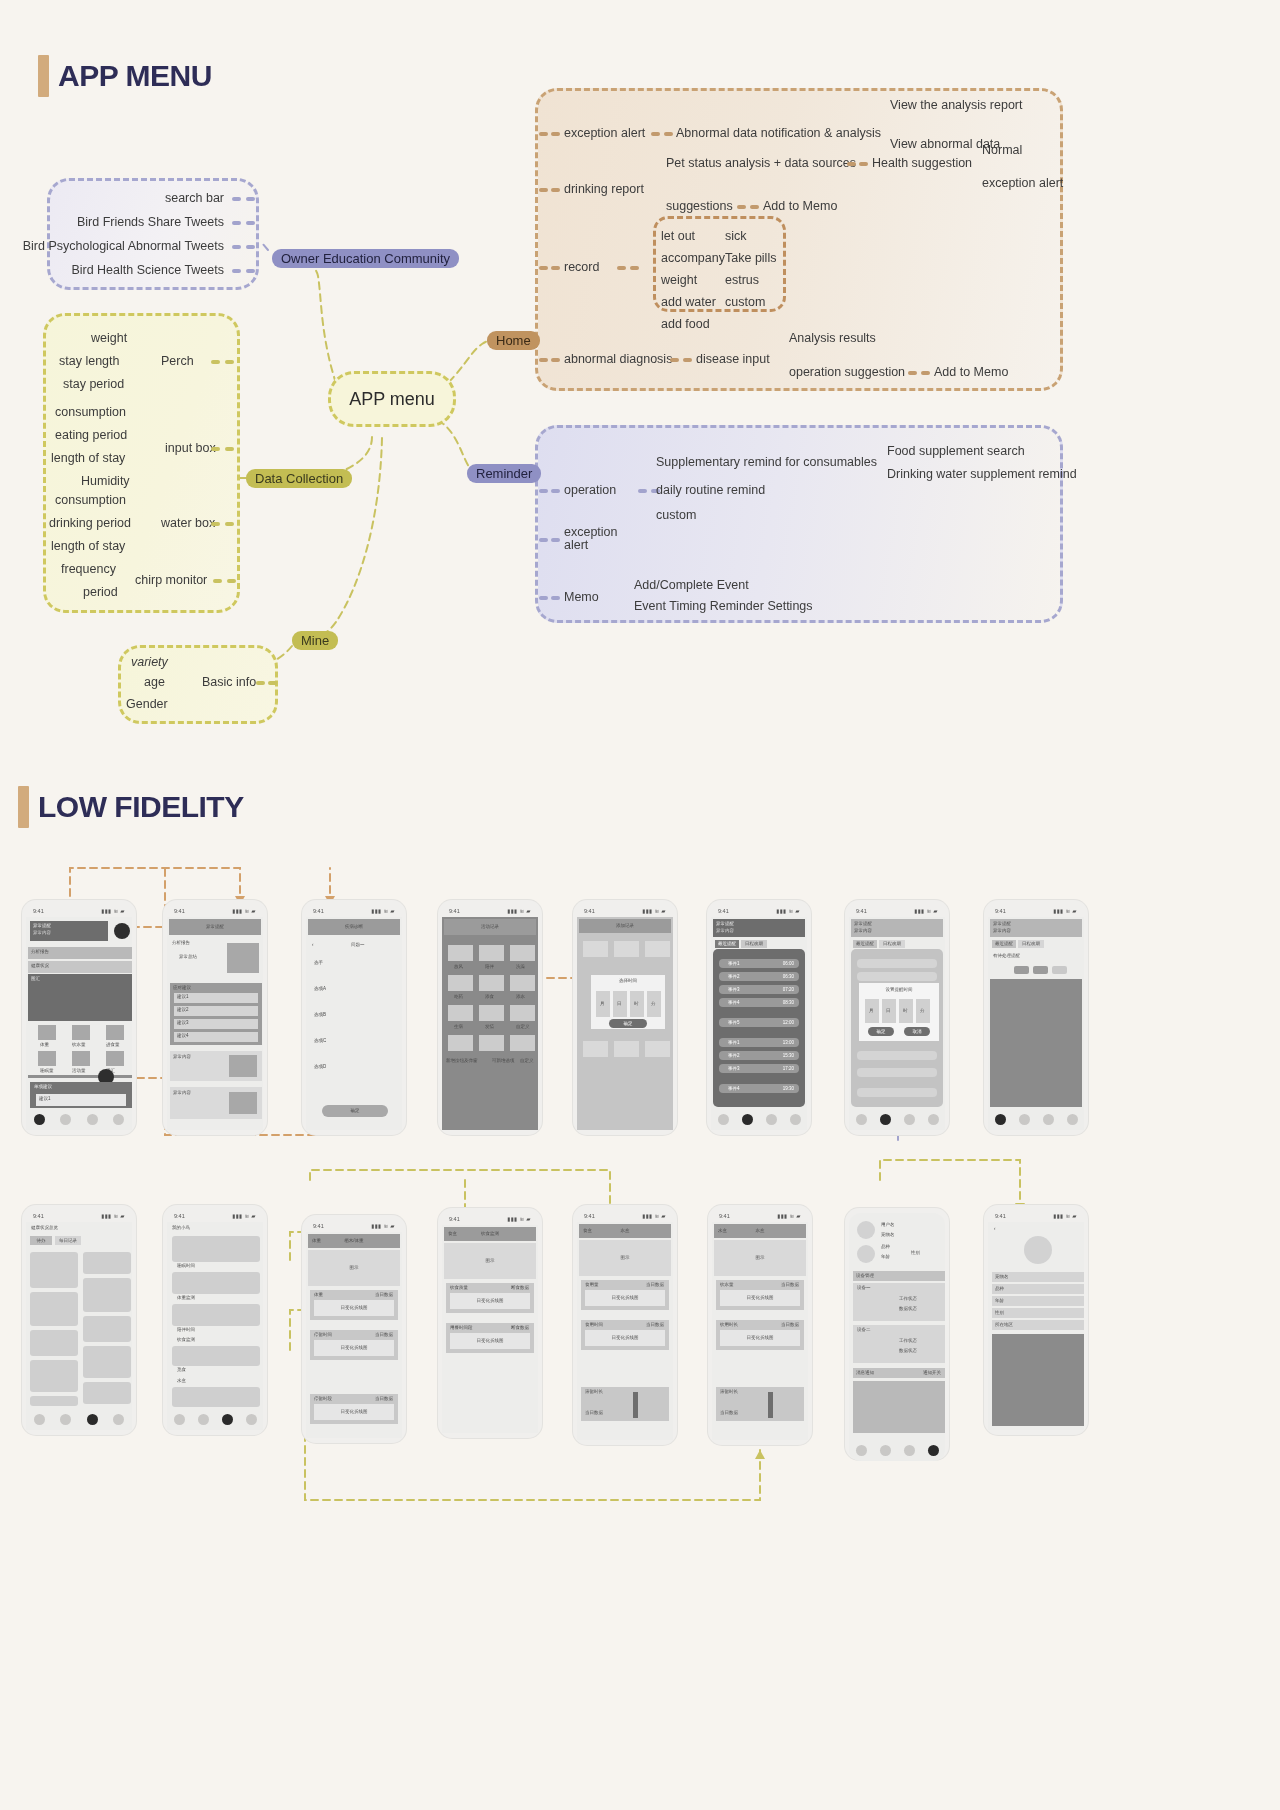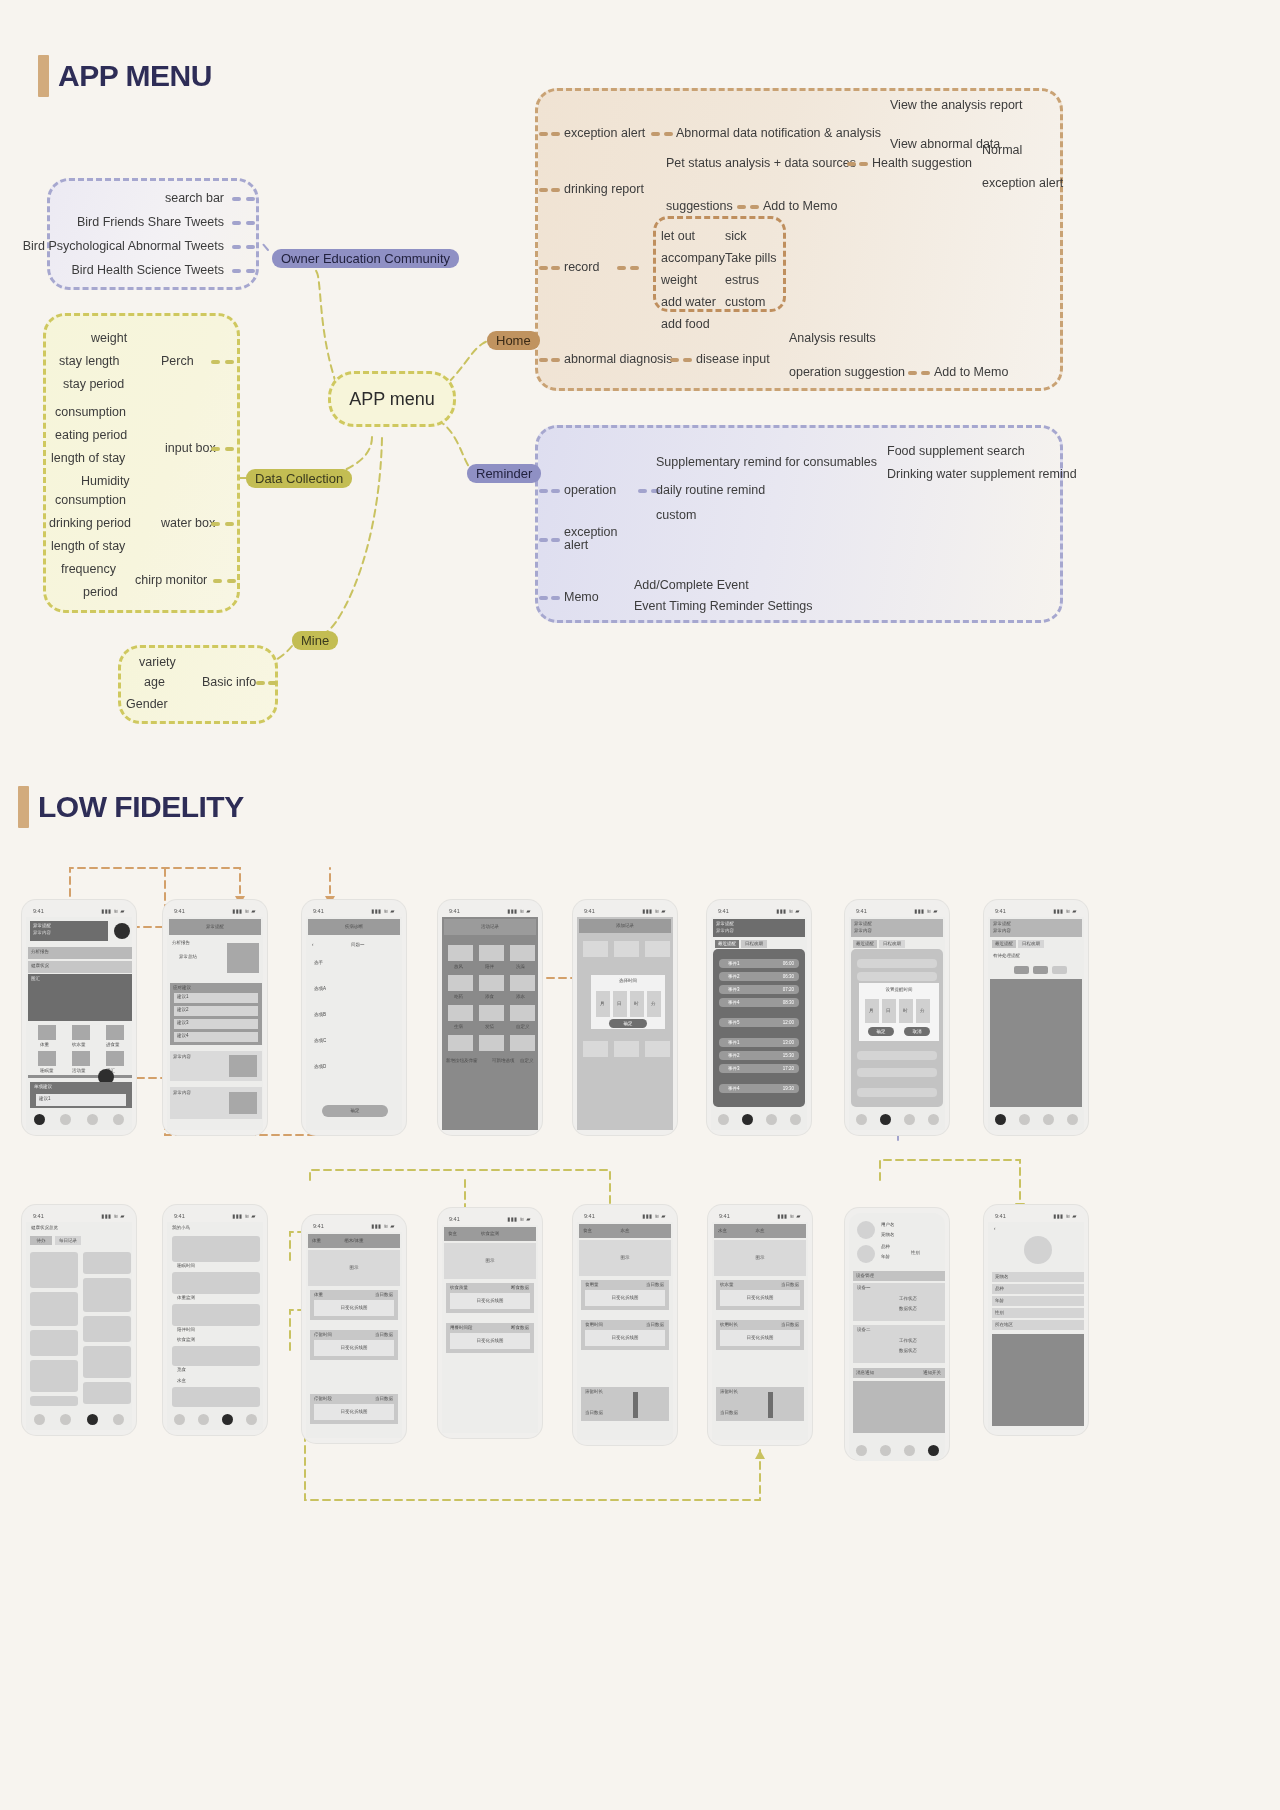--- a/index.html
+++ b/index.html
@@ -145,21 +145,21 @@
   <div class="node-label" style="position:absolute; left:18px; top:249px;">frequency</div>
   <div class="node-label" style="position:absolute; left:40px; top:272px;">period</div>
   <div class="node-label" style="position:absolute; left:92px; top:260px;">chirp monitor</div>
   <div class="tick d-olive" style="left:170px; top:266px;"></div>
     <div class="tick d-olive" style="left:184px; top:266px;"></div>
 </div>
 <div class="pill pill-olive" style="left:246px; top:469px; height:19px;">Data Collection</div>
 
 <div class="box box-yellow2" style="left:118px; top:645px; width:160px; height:79px;"></div>
 <div class="mm" style="left:118px; top:645px; width:160px; height:79px;">
-  <div class="node-label" style="position:absolute; left:21px; top:10px;">variety</div>
+  <div class="node-label" style="position:absolute; left:13px; top:10px;font-style:italic;">variety</div>
   <div class="node-label" style="position:absolute; left:26px; top:30px;">age</div>
   <div class="node-label" style="position:absolute; left:8px; top:52px;">Gender</div>
   <div class="node-label" style="position:absolute; left:84px; top:30px;">Basic info</div>
   <div class="tick d-olive" style="left:138px; top:36px;"></div>
     <div class="tick d-olive" style="left:150px; top:36px;"></div>
 </div>
 <div class="pill pill-olive" style="left:292px; top:631px; height:19px;">Mine</div>
 
 <div class="center-node" style="left:328px; top:371px; width:128px; height:56px;">
   <span>APP menu</span>

